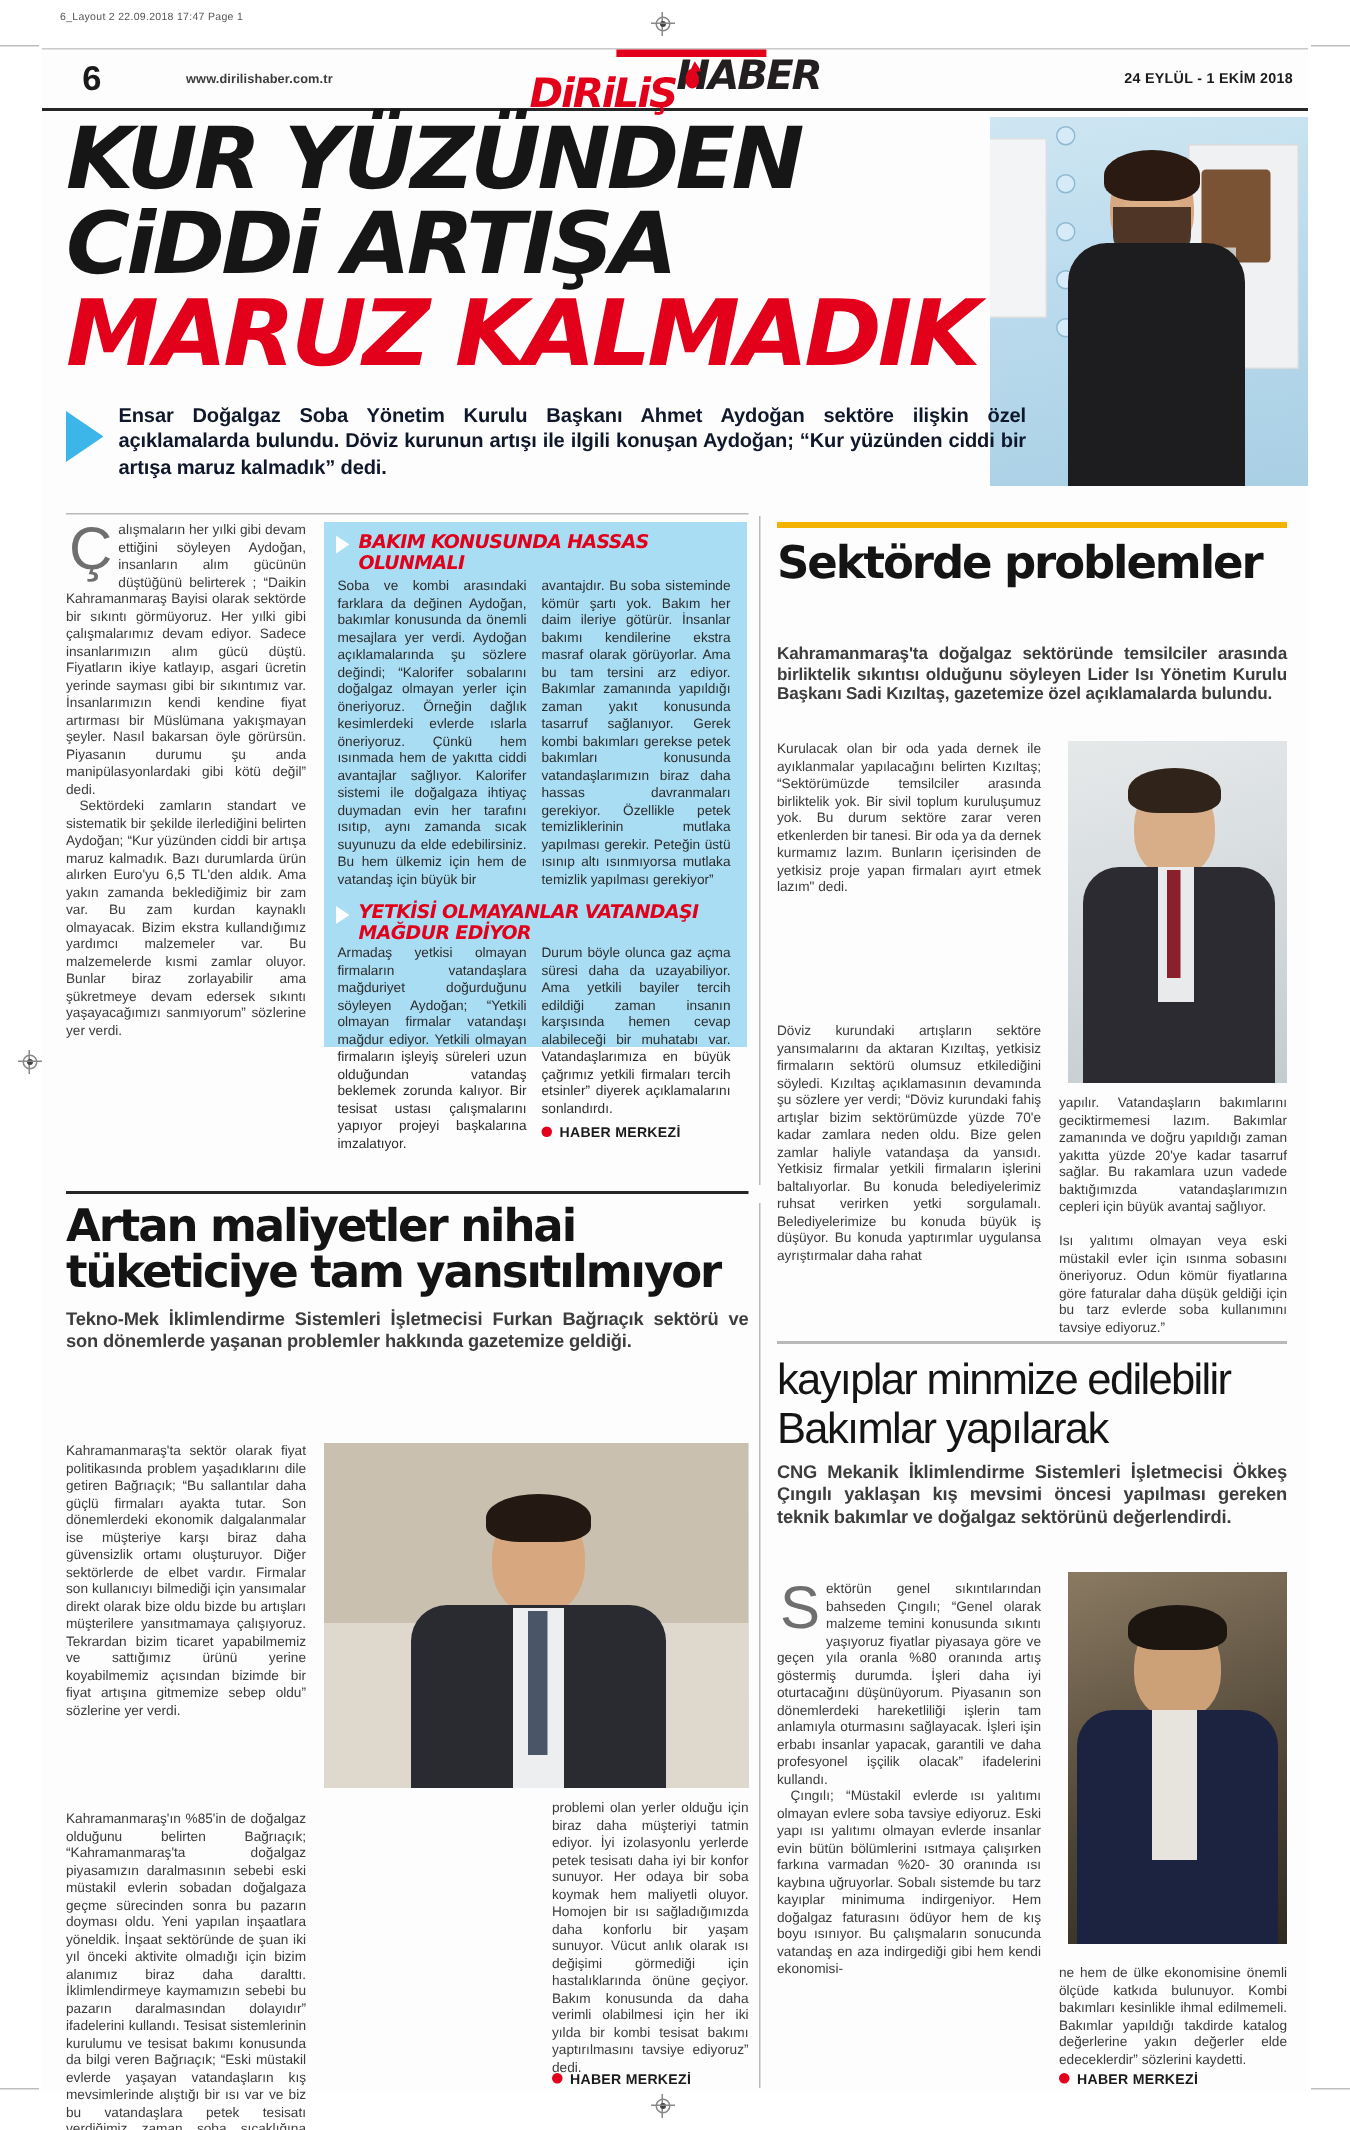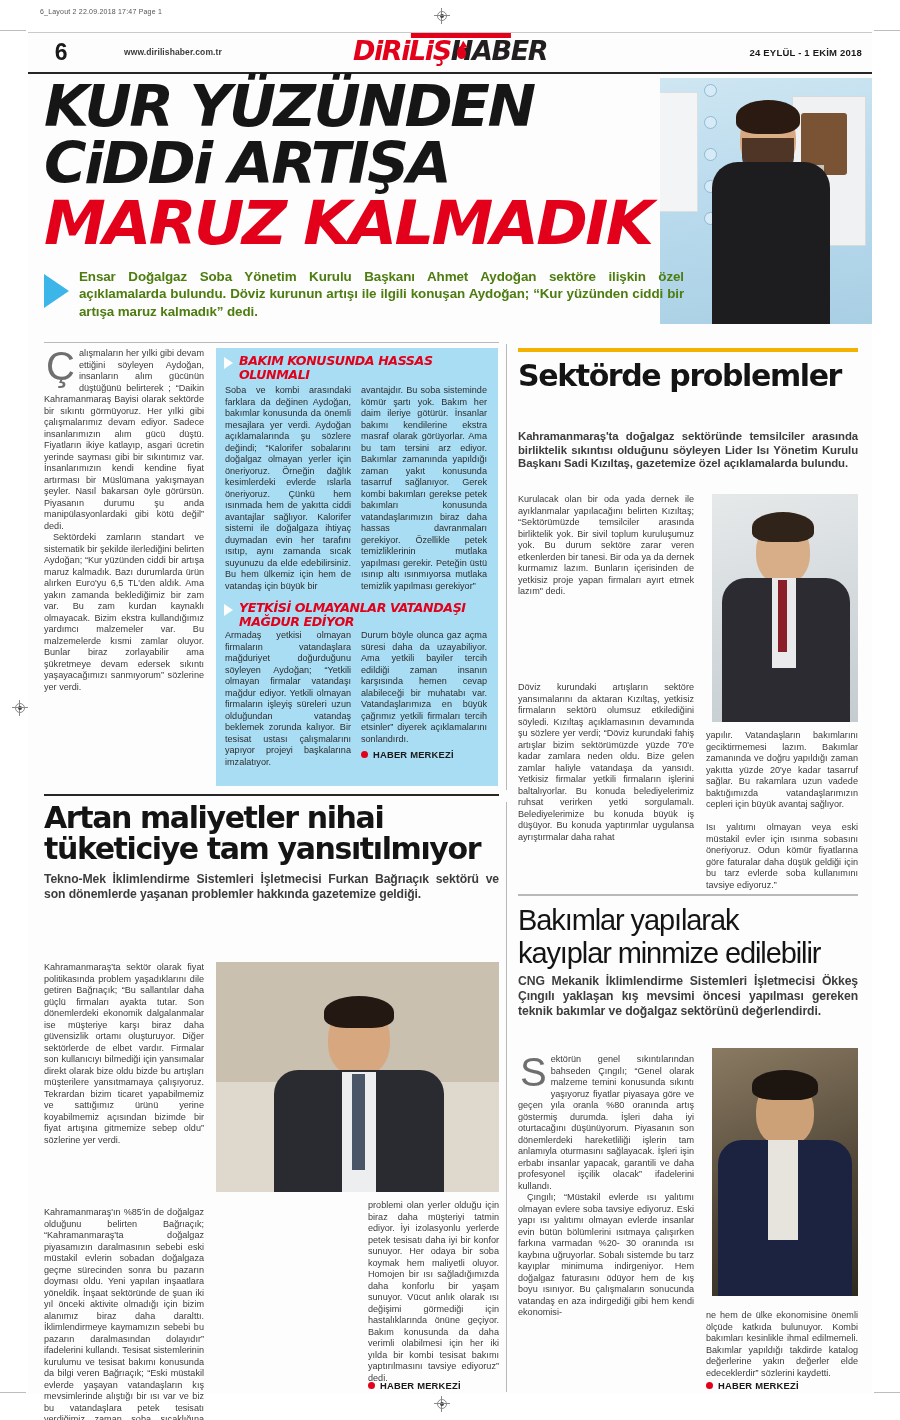--- a/index.html
+++ b/index.html
@@ -65,20 +65,21 @@
     display:flex; align-items:flex-start;
   }
   .logo-redbar {
     position:absolute; left:58px; top:-1px; width:100px; height:5px;
     background:#e2001a;
   }
   .logo-dirilis {
     font-size:27px; font-weight:bold; font-style:italic;
     color:#e2001a; letter-spacing:-1.4px; line-height:34px;
     font-family:"DejaVu Sans", sans-serif;
+    margin-top:12px;
   }
   .logo-haber {
     font-size:27px; font-weight:bold; font-style:italic;
     color:#231f20; letter-spacing:-1.4px; line-height:34px;
     font-family:"DejaVu Sans", sans-serif;
   }
   .logo-drop {
     position:absolute; left:104px; top:12px; width:9px; height:13px;
     background:#e2001a; border-radius:50% 50% 50% 50%/60% 60% 40% 40%;
     transform:rotate(-4deg);
@@ -161,21 +162,21 @@
     position:absolute; left:16px; top:190px; width:640px;
     display:flex; gap:10px; align-items:flex-start;
   }
   .deck-arrow {
     flex:0 0 auto; width:0; height:0; margin-top:6px;
     border-top:17px solid transparent; border-bottom:17px solid transparent;
     border-left:25px solid #3cb6e8;
   }
   .deck-text {
     font-size:13.4px; line-height:17.4px; font-weight:bold;
-    color:#4d7c0f; letter-spacing:-.1px; text-align:justify;
+    color:#0f172a; letter-spacing:-.1px; text-align:justify;
   }
 
   
   .rule-black { position:absolute; background:#262626; }
   .rule-grey  { position:absolute; background:#b9b9b9; }
   .rule-yellow{ position:absolute; background:#f3b200; }
 
   
   .col { font-size:9.1px; line-height:11.5px; color:#3b3b3b; text-align:justify;
          font-family:"Liberation Sans", sans-serif; }
@@ -184,21 +185,21 @@
 
   .dropcap-wrap { position:relative; }
   .dropcap {
     float:left; font-family:"Liberation Sans", sans-serif;
     font-size:40px; line-height:33px; font-weight:300;
     color:#6f6f6f; margin:2px 4px 0 2px;
   }
 
   
   .bluebox {
-    position:absolute; left:188px; top:316px; width:282px; height:438px;
+    position:absolute; left:188px; top:316px; width:282px; height:350px;
     background:#a9ddf3;
   }
   .bb-head {
     display:flex; align-items:flex-start; gap:6px;
     padding:6px 8px 3px 8px;
   }
   .bb-arrow {
     flex:0 0 auto; width:0; height:0; margin-top:3px;
     border-top:6px solid transparent; border-bottom:6px solid transparent;
     border-left:9px solid #ffffff;
@@ -416,22 +417,22 @@
   </div>
 
   <div class="col" style="position:absolute;left:340px;top:1168px;width:131px;">problemi olan yerler olduğu için biraz daha müşteriyi tatmin ediyor. İyi izolasyonlu yerlerde petek tesisatı daha iyi bir konfor sunuyor. Her odaya bir soba koymak hem maliyetli oluyor. Homojen bir ısı sağladığımızda daha konforlu bir yaşam sunuyor. Vücut anlık olarak ısı değişimi görmediği için hastalıklarında önüne geçiyor. Bakım konusunda da daha verimli olabilmesi için her iki yılda bir kombi tesisat bakımı yaptırılmasını tavsiye ediyoruz” dedi.</div>
 
   <div class="byline" style="position:absolute;left:340px;top:1344px;">
     <span class="bullet"></span>
     <span class="txt">HABER MERKEZİ</span>
   </div>
 
   <div style="position:absolute;left:490px;top:872px;width:340px;">
+    <div class="hed3">kayıplar minmize edilebilir</div>
     <div class="hed3">Bakımlar yapılarak</div>
-    <div class="hed3">kayıplar minmize edilebilir</div>
   </div>
 
   <div class="subdeck" style="position:absolute;left:490px;top:942px;width:340px;font-size:12.2px;line-height:15px;">CNG Mekanik İklimlendirme Sistemleri İşletmecisi Ökkeş Çıngılı yaklaşan kış mevsimi öncesi yapılması gereken teknik bakımlar ve doğalgaz sektörünü değerlendirdi.</div>
 
   <div class="photo-box pb-bg-dark" style="left:684px;top:1016px;width:146px;height:248px;">
     <span style="position:absolute;left:0;top:0;width:146px;height:248px;background:linear-gradient(160deg,#8a7a62 0%,#4e4435 60%,#2f2a21 100%);"></span>
     <span class="fig-head" style="left:44px;top:30px;width:58px;height:68px;background:#cda177;"></span>
     <span class="fig-hair" style="left:40px;top:22px;width:66px;height:30px;background:#1d1610;"></span>
     <span class="fig-body" style="left:6px;top:92px;width:134px;height:156px;background:#1b2340;"></span>
     <span style="position:absolute;left:56px;top:92px;width:30px;height:100px;background:#e7e4dd;"></span>

